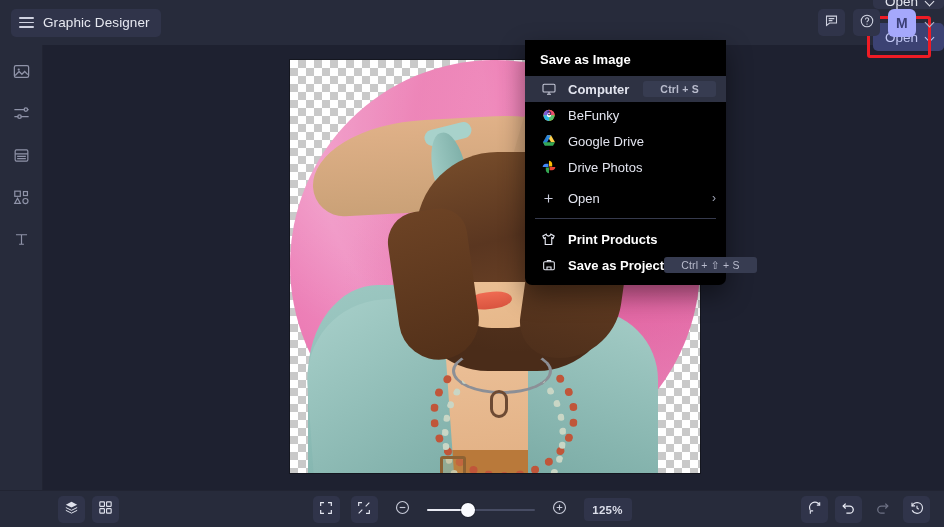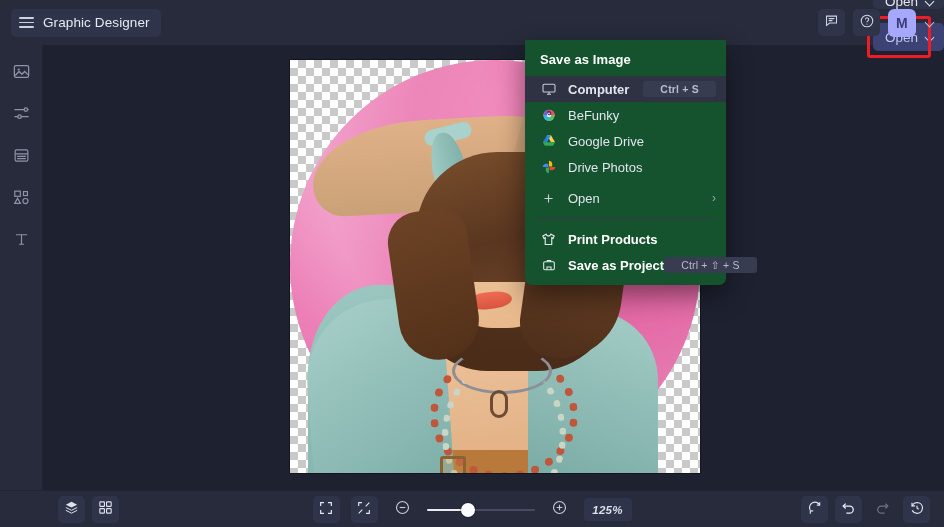--- a/index.html
+++ b/index.html
@@ -356,28 +356,28 @@
     position: absolute; left: 35px; top: 7px;
     width: 14px; height: 14px; border-radius: 50%;
     background: #fafbff;
     box-shadow: 0 0 0 1px rgba(0,0,0,.2);
   }
   .zoom-chip {
     height: 23px; min-width: 48px; padding: 0 8px;
     border-radius: 4px; background: #30344a;
     color: #dcdeea; font-size: 11.5px; font-weight: bold;
     display: flex; align-items: center; justify-content: center;
-    cursor: pointer; letter-spacing: .3px; font-style: italic;
+    cursor: pointer; letter-spacing: .3px;
   }
 
   
   .menu {
     position: absolute; left: 525px; top: 40px;
     width: 201px;
-    background: #14532d;
+    background: #000000;
     border-radius: 0 0 7px 7px;
     box-shadow: 0 10px 26px rgba(0,0,0,.45);
     padding: 6px 0 7px 0;
     z-index: 50;
   }
   .menu-title {
     color: #ffffff; font-size: 13px; font-weight: bold;
     padding: 6px 0 9px 15px; letter-spacing: .1px;
   }
   .menu-row {

